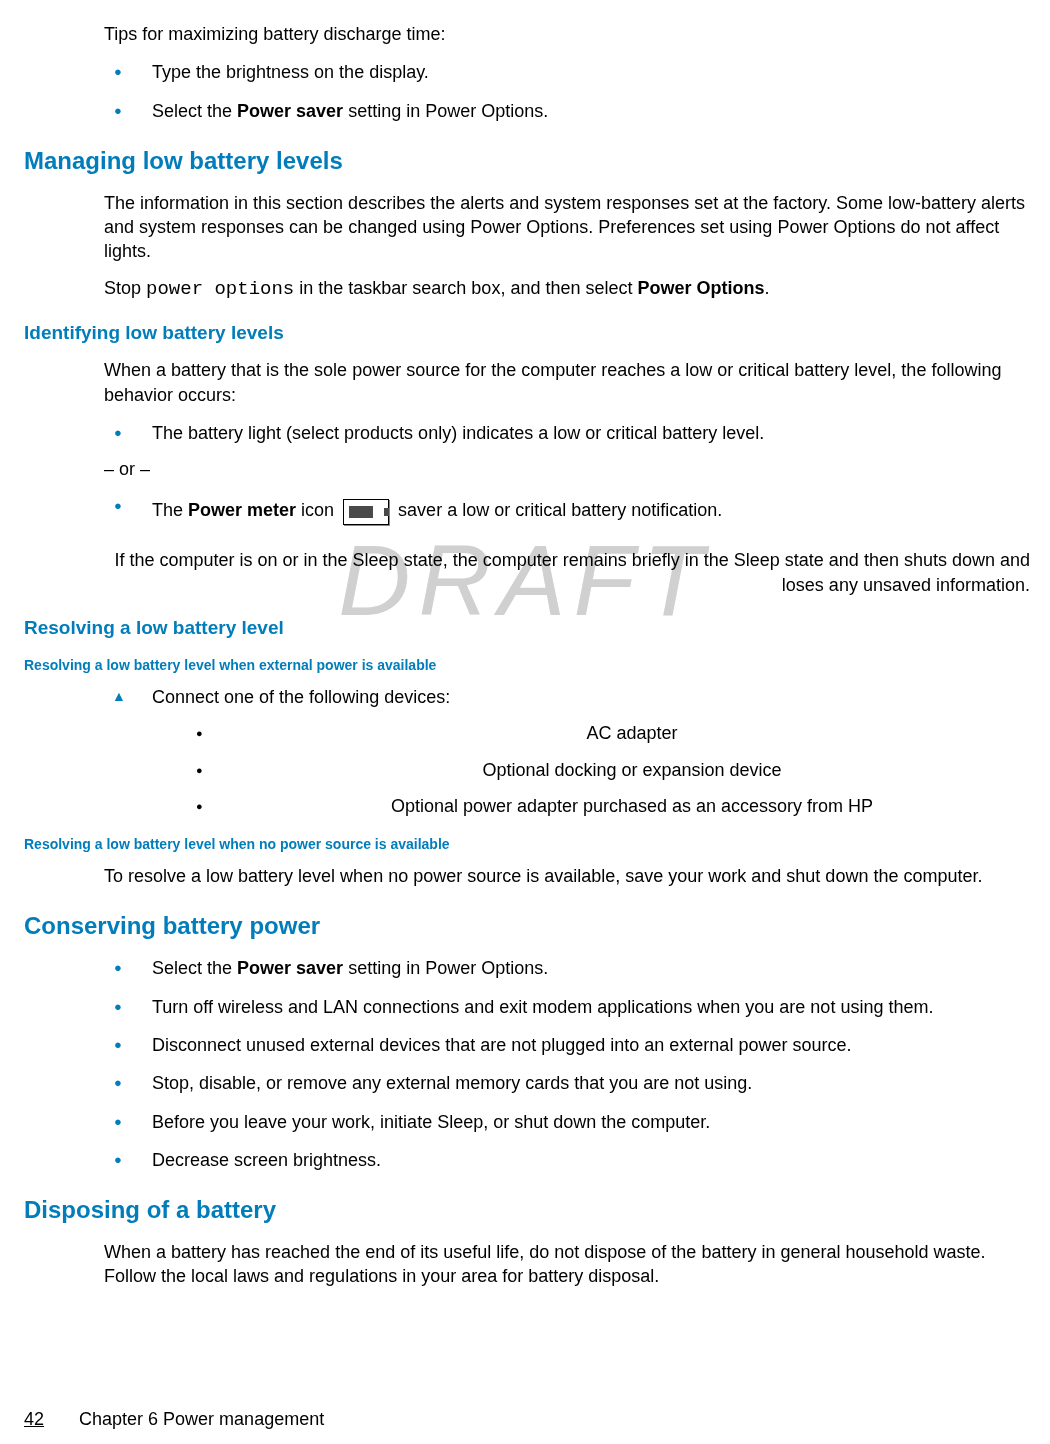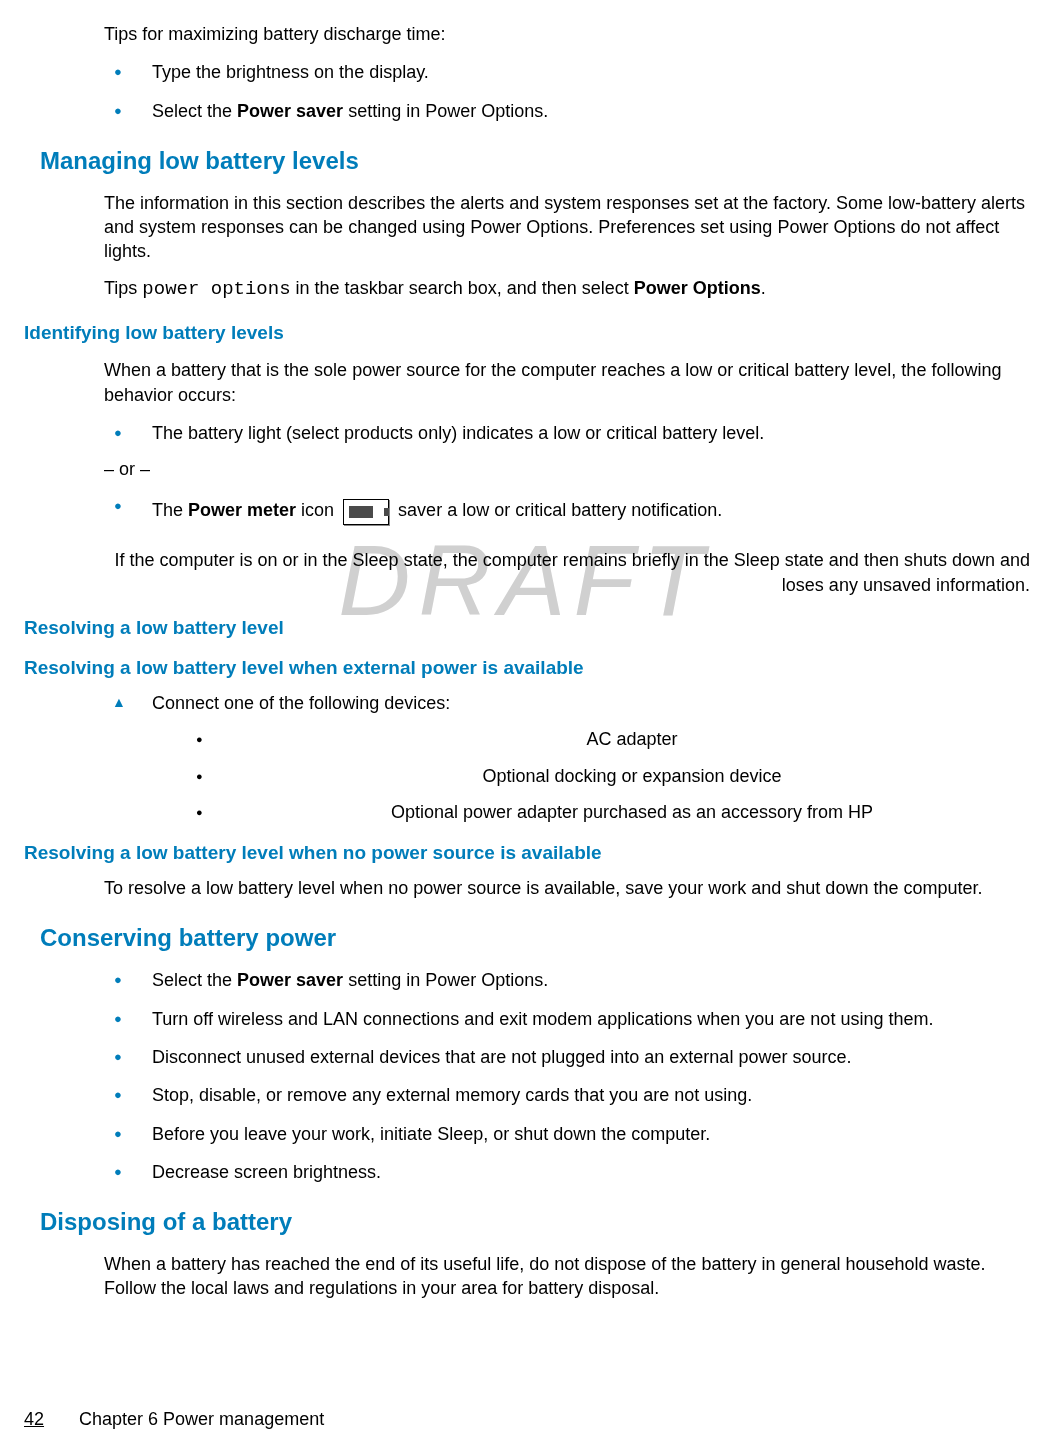--- a/index.html
+++ b/index.html
@@ -35,32 +35,32 @@
       z-index: 1;
       padding: 10px 20px 0 24px;
     }
     .body-indent {
       margin-left: 80px;
     }
     .h2 {
       color: #007dba;
       font-weight: 700;
       font-size: 24px;
-      margin: 24px 0 16px 16px;
+      margin: 24px 0 16px 0;
     }
     .h3 {
       color: #007dba;
       font-weight: 700;
       font-size: 19px;
       margin: 20px 0 14px 0;
     }
     .h4 {
       color: #007dba;
       font-weight: 700;
-      font-size: 19px;
+      font-size: 14px;
       margin: 18px 0 12px 0;
     }
     .para {
       font-size: 18px;
       line-height: 1.35;
       margin: 12px 0;
     }
     ul.bullets {
       list-style: none;
       padding: 0;
@@ -194,21 +194,21 @@
         <li>
           <span>Select the </span><span class="bold">Power saver</span><span> setting in Power Options.</span>
         </li>
       </ul>
     </div>
 
     <h2 class="h2">Managing low battery levels</h2>
     <div class="body-indent">
       <p class="para">The information in this section describes the alerts and system responses set at the factory. Some low-battery alerts and system responses can be changed using Power Options. Preferences set using Power Options do not affect lights.</p>
       <p class="para">
-        <span>Tips </span><span class="mono">power options</span><span> in the taskbar search box, and then select </span><span class="bold">Power Options</span><span>.</span>
+        <span>Stop </span><span class="mono">power options</span><span> in the taskbar search box, and then select </span><span class="bold">Power Options</span><span>.</span>
       </p>
     </div>
 
     <h3 class="h3">Identifying low battery levels</h3>
     <div class="body-indent">
       <p class="para">When a battery that is the sole power source for the computer reaches a low or critical battery level, the following behavior occurs:</p>
       <ul class="bullets">
         <li>The battery light (select products only) indicates a low or critical battery level.</li>
       </ul>
       <p class="or-sep">– or –</p>

